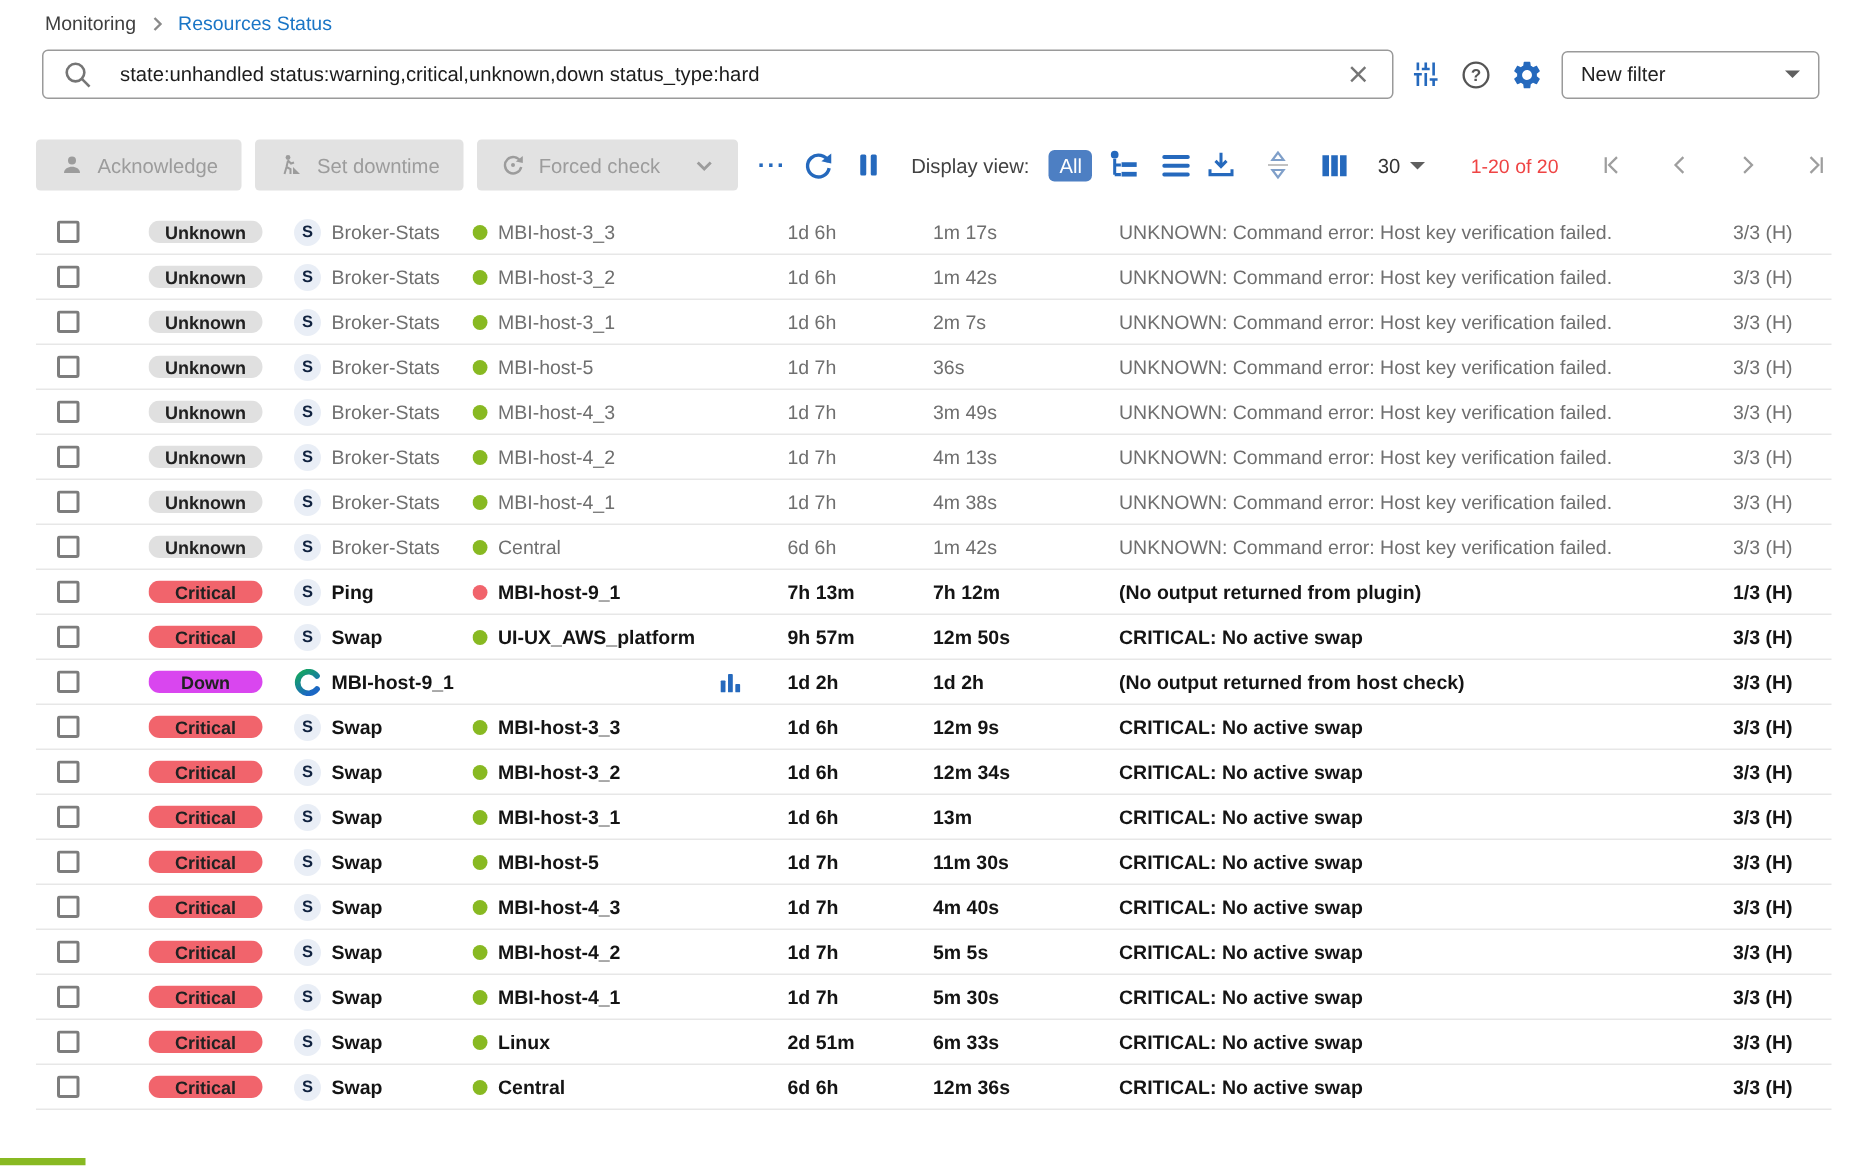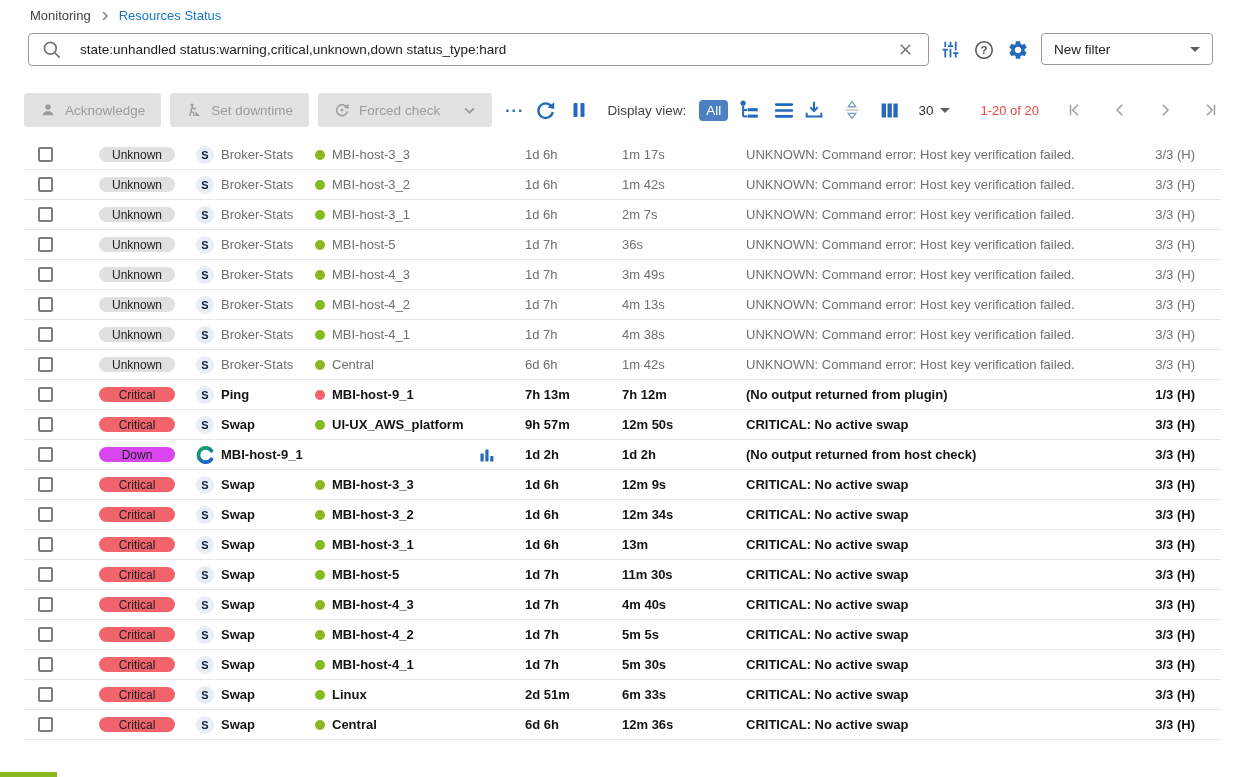--- a/index.html
+++ b/index.html
@@ -11,21 +11,21 @@
     font-family: "Liberation Sans", sans-serif;
     position: relative;
     overflow: hidden;
     color: #212121;
   }
   
   .breadcrumb { display: flex; align-items: center; gap: 9px; padding: 8px 0 0 30px; font-size: 13px; }
   .bc-parent { color: #3f3f3f; cursor: pointer; }
   .bc-current { color: #1a75c6; cursor: pointer; }
   
-  .search-row { display: flex; align-items: flex-start; margin: 10px 28px 0 28px; }
+  .search-row { display: flex; align-items: center; margin: 10px 28px 0 28px; }
   .search-box { width: 901px; height: 33px; border: 1px solid #9a9a9a; border-radius: 4px;
     display: flex; align-items: center; padding: 0 6px 0 12px; background: #fff; }
   .search-box input { flex: 1; border: 0; outline: 0; font-size: 13.5px; color: #1c1c1c;
     font-family: inherit; background: transparent; margin-left: 15px; }
   .icon-btn { width: 34px; height: 33px; display: flex; align-items: center; justify-content: center; cursor: pointer; flex: none; }
   .filter-select { margin-left: 6px; width: 172px; height: 32px; border: 1px solid #9a9a9a; border-radius: 4px;
     display: flex; align-items: center; justify-content: space-between; padding: 0 12px; font-size: 13.5px; cursor: pointer; }
   .caret-down { width: 0; height: 0; border-left: 5px solid transparent; border-right: 5px solid transparent; border-top: 5px solid #5f5f5f; }
   
   .toolbar { display: flex; align-items: center; margin: 27px 24px 0 24px; height: 34px; }
@@ -47,21 +47,21 @@
   .row { height: 30px; border-bottom: 1px solid #e7e7e7; font-size: 13px; color: #6f6f6f; background: #fff; }
   .row.bold { color: #141414; font-weight: bold; }
   .cell { display: flex; align-items: center; gap: 7px; white-space: nowrap; overflow: hidden; }
   .cb-cell { padding-left: 14px; }
   .tries-cell { justify-content: flex-end; padding-right: 26px; }
   .cb { width: 15px; height: 15px; border: 2px solid #7d7d7d; border-radius: 2px; background: #fff; flex: none; cursor: pointer; }
   .cb.header { border-color: #fff; background: transparent; }
   .hdr-caret { width: 0; height: 0; border-left: 4px solid transparent; border-right: 4px solid transparent; border-top: 5px solid #fff; margin-left: 2px; }
   .sort-arrow { font-size: 14px; margin-left: 4px; }
   .badge { width: 76px; height: 15px; border-radius: 11px; display: flex; align-items: center; justify-content: center;
-    font-size: 12px; font-weight: normal; color: #212121; flex: none; cursor: pointer; }
+    font-size: 12px; font-weight: bold; color: #212121; flex: none; cursor: pointer; }
   .scircle { width: 18px; height: 18px; border-radius: 50%; background: #e9eef6; color: #10223f; font-size: 11px;
     font-weight: bold; display: flex; align-items: center; justify-content: center; flex: none; }
   .dot { width: 10px; height: 10px; border-radius: 50%; flex: none; }
   .g-cell { justify-content: flex-start; padding-left: 2px; }
   .bottom-strip { position: absolute; left: 0; bottom: 0; width: 57px; height: 5px; background: #88b922; }
 </style>
 </head>
 <body>
 
 <div class="breadcrumb">

